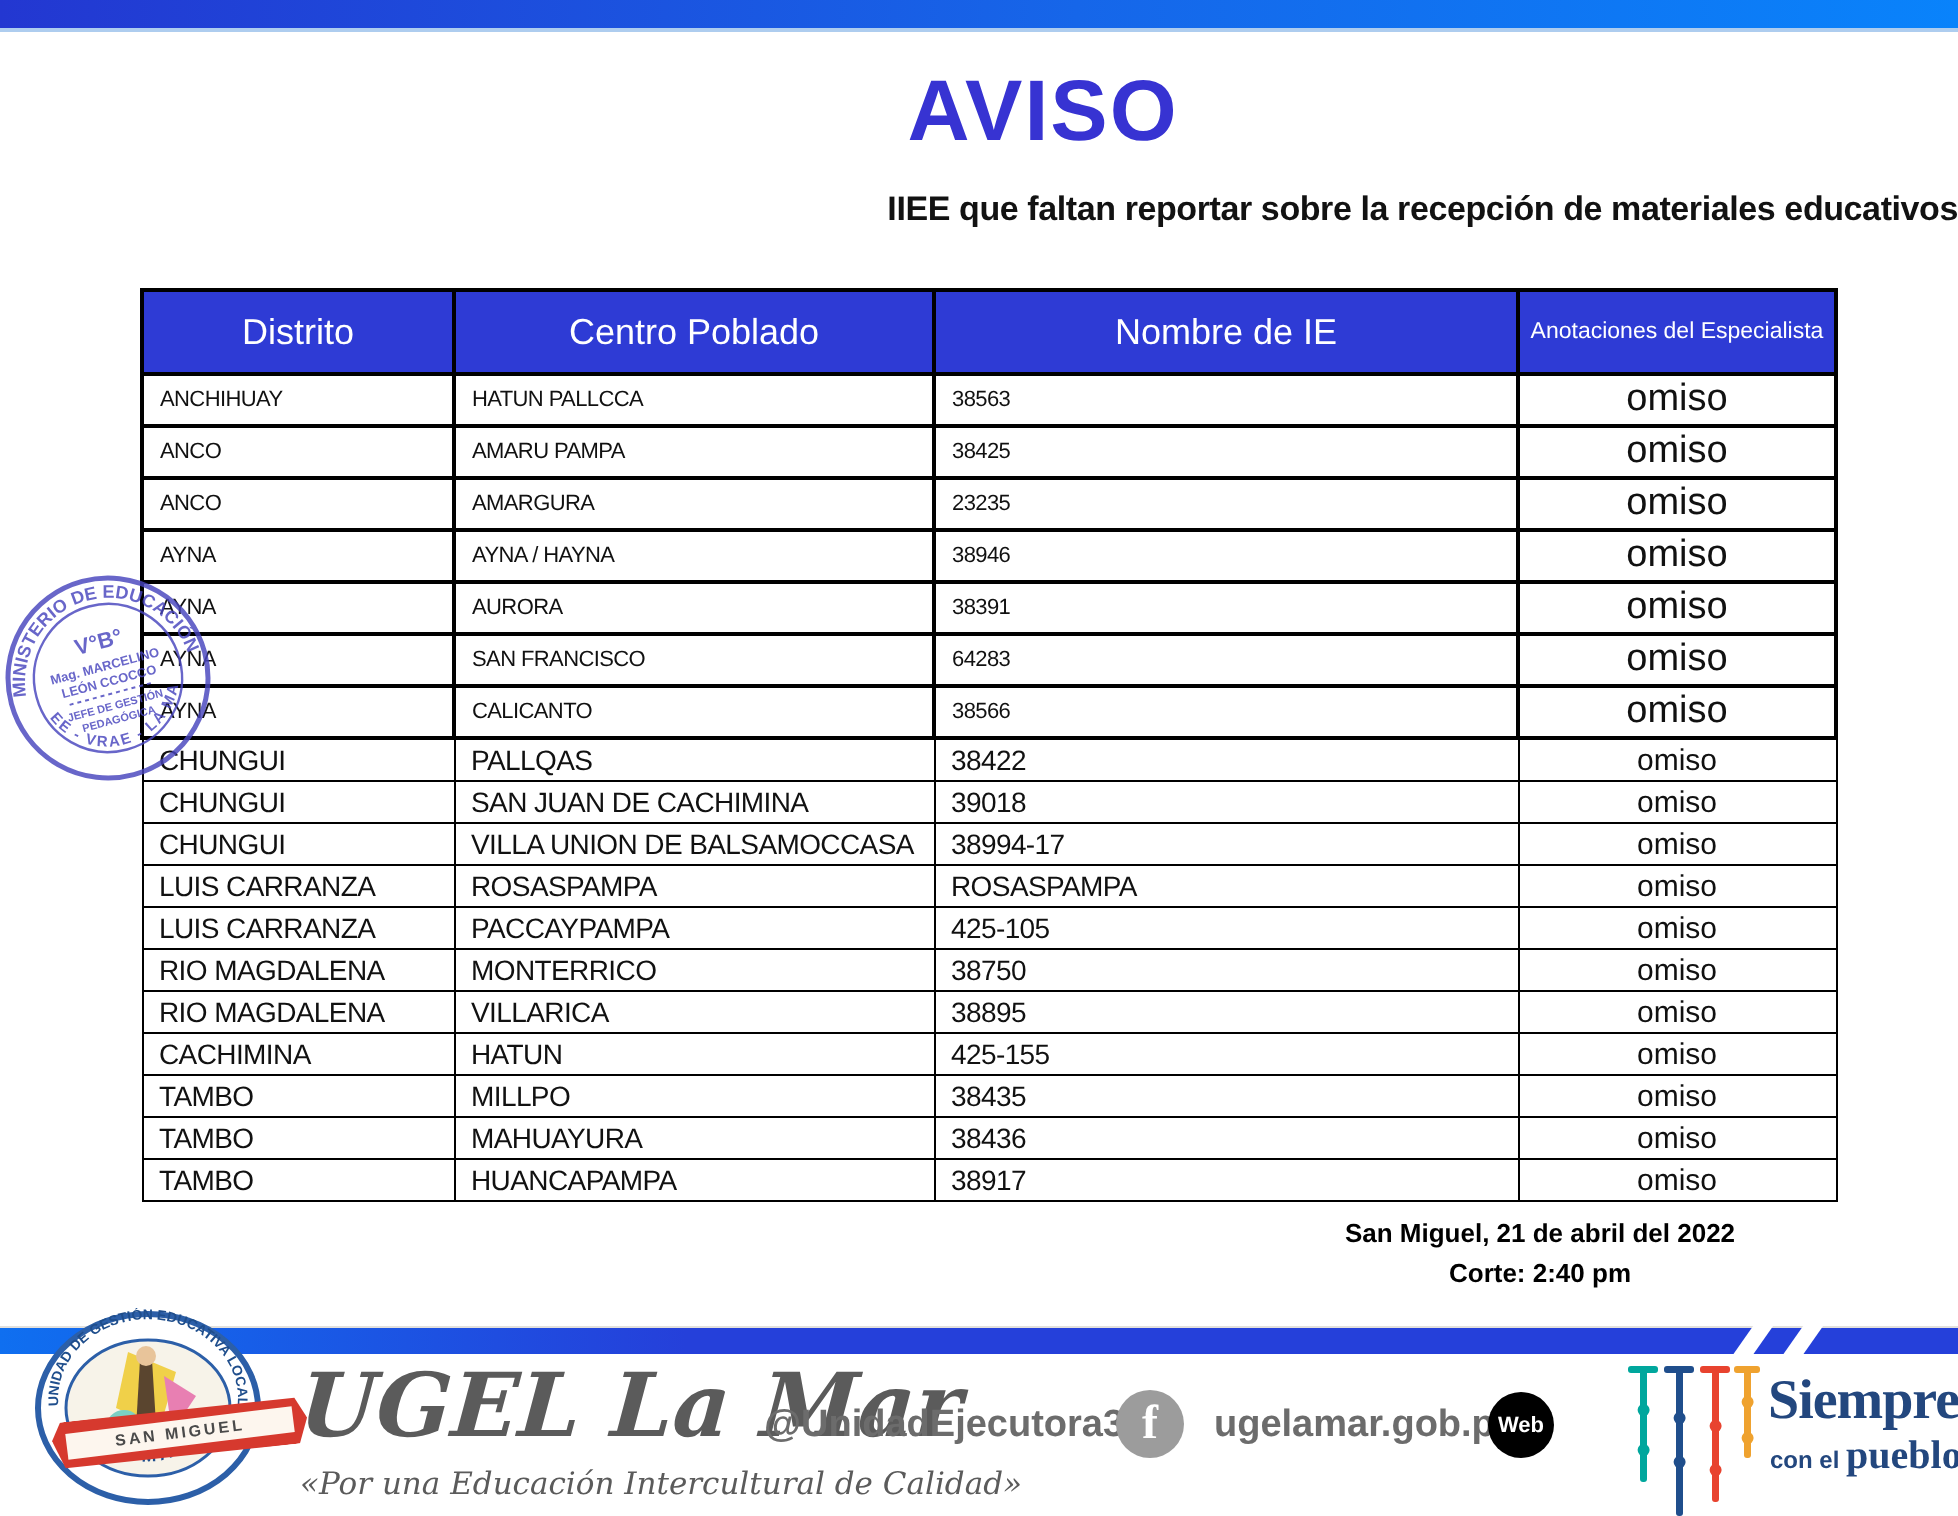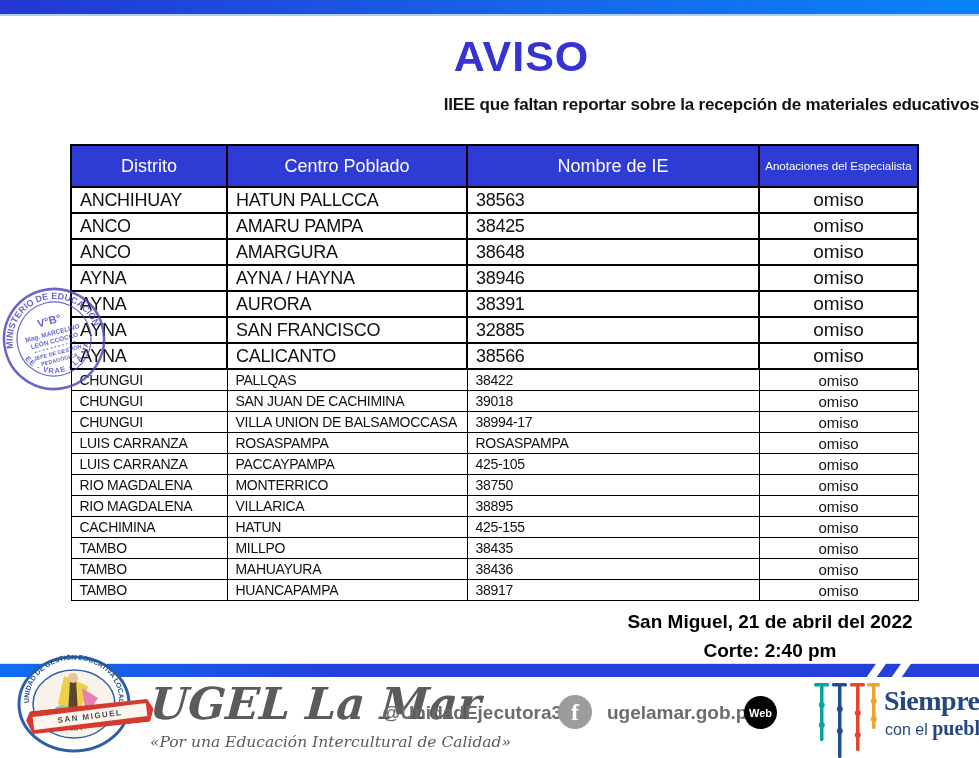--- a/index.html
+++ b/index.html
@@ -29,29 +29,29 @@
   }
   table.report th{
     background:var(--header_blue,#2E3BD5);color:#fff;font-weight:400;
     height:40px;border:2px solid #000;font-size:18px;text-align:center;padding:0;
   }
   table.report th.anot-h{font-size:11.5px;line-height:1.25;}
   table.report td{
     border:1px solid #000;padding:0 4px 0 8px;color:#111;
     white-space:nowrap;overflow:hidden;letter-spacing:-0.3px;
   }
-  tr.row-lg td{border-width:2px;height:24px;font-size:18px;}
+  tr.row-lg td{border-width:2px;height:24px;font-size:11px;}
   tr.row-sm td{height:20px;font-size:14px;}
   table.report td.anot{text-align:center;padding:0;letter-spacing:0;}
   tr.row-lg td.anot{font-size:19px;}
   tr.row-sm td.anot{font-size:15px;}
   
   .date-block{
     position:absolute;top:607px;left:560px;width:420px;text-align:center;
-    font-weight:bold;font-size:19px;color:#000;line-height:1.55;
+    font-weight:bold;font-size:13px;color:#000;line-height:1.55;
   }
   
   .stamp{position:absolute;left:-2px;top:283px;transform:rotate(-15deg);opacity:.82;}
   
   .footer-bar{
     position:absolute;top:663px;left:0;width:979px;height:13px;
     background:linear-gradient(90deg,var(--footerbar_left,#0F6FF0) 0%,var(--footerbar_right,#2540DA) 35%);
     border-top:1px solid #E2E0DC;
   }
   .bar-gap{position:absolute;top:662px;height:15px;width:10px;background:#fff;transform:skewX(-35deg);}
@@ -93,21 +93,21 @@
     position:absolute;left:744px;top:696px;width:33px;height:33px;border-radius:50%;
     background:#000000;color:#fff;display:flex;align-items:center;justify-content:center;
     font-size:11px;font-weight:bold;
   }
   .siempre{position:absolute;left:812px;top:681px;width:165px;height:76px;}
   .siempre .word{
     position:absolute;left:72px;top:4px;font-family:"Liberation Serif", serif;
     font-weight:bold;font-size:28px;color:var(--navy,#23477E);letter-spacing:-0.5px;
   }
   .siempre .sub{position:absolute;left:73px;top:36px;color:var(--navy,#23477E);white-space:nowrap;}
-  .siempre .sub .pre{font-size:16px;font-weight:normal;}
+  .siempre .sub .pre{font-size:12px;font-weight:bold;}
   .siempre .sub .big{font-family:"Liberation Serif", serif;font-size:20px;font-weight:bold;}
   .strands{position:absolute;left:0;top:2px;}
 </style>
 </head>
 <body>
 
 <div class="top-bar"></div>
 
 <div class="page-title">AVISO</div>
 <div class="page-subtitle">IIEE que faltan reportar sobre la recepción de materiales educativos</div>
@@ -136,39 +136,39 @@
       </tr>
       <tr class="row-lg">
         <td>ANCO</td>
         <td>AMARU PAMPA</td>
         <td>38425</td>
         <td class="anot">omiso</td>
       </tr>
       <tr class="row-lg">
         <td>ANCO</td>
         <td>AMARGURA</td>
-        <td>38648</td>
+        <td>23235</td>
         <td class="anot">omiso</td>
       </tr>
       <tr class="row-lg">
         <td>AYNA</td>
         <td>AYNA / HAYNA</td>
         <td>38946</td>
         <td class="anot">omiso</td>
       </tr>
       <tr class="row-lg">
         <td>AYNA</td>
         <td>AURORA</td>
         <td>38391</td>
         <td class="anot">omiso</td>
       </tr>
       <tr class="row-lg">
         <td>AYNA</td>
         <td>SAN FRANCISCO</td>
-        <td>32885</td>
+        <td>64283</td>
         <td class="anot">omiso</td>
       </tr>
       <tr class="row-lg">
         <td>AYNA</td>
         <td>CALICANTO</td>
         <td>38566</td>
         <td class="anot">omiso</td>
       </tr>
       <tr class="row-sm">
         <td>CHUNGUI</td>

